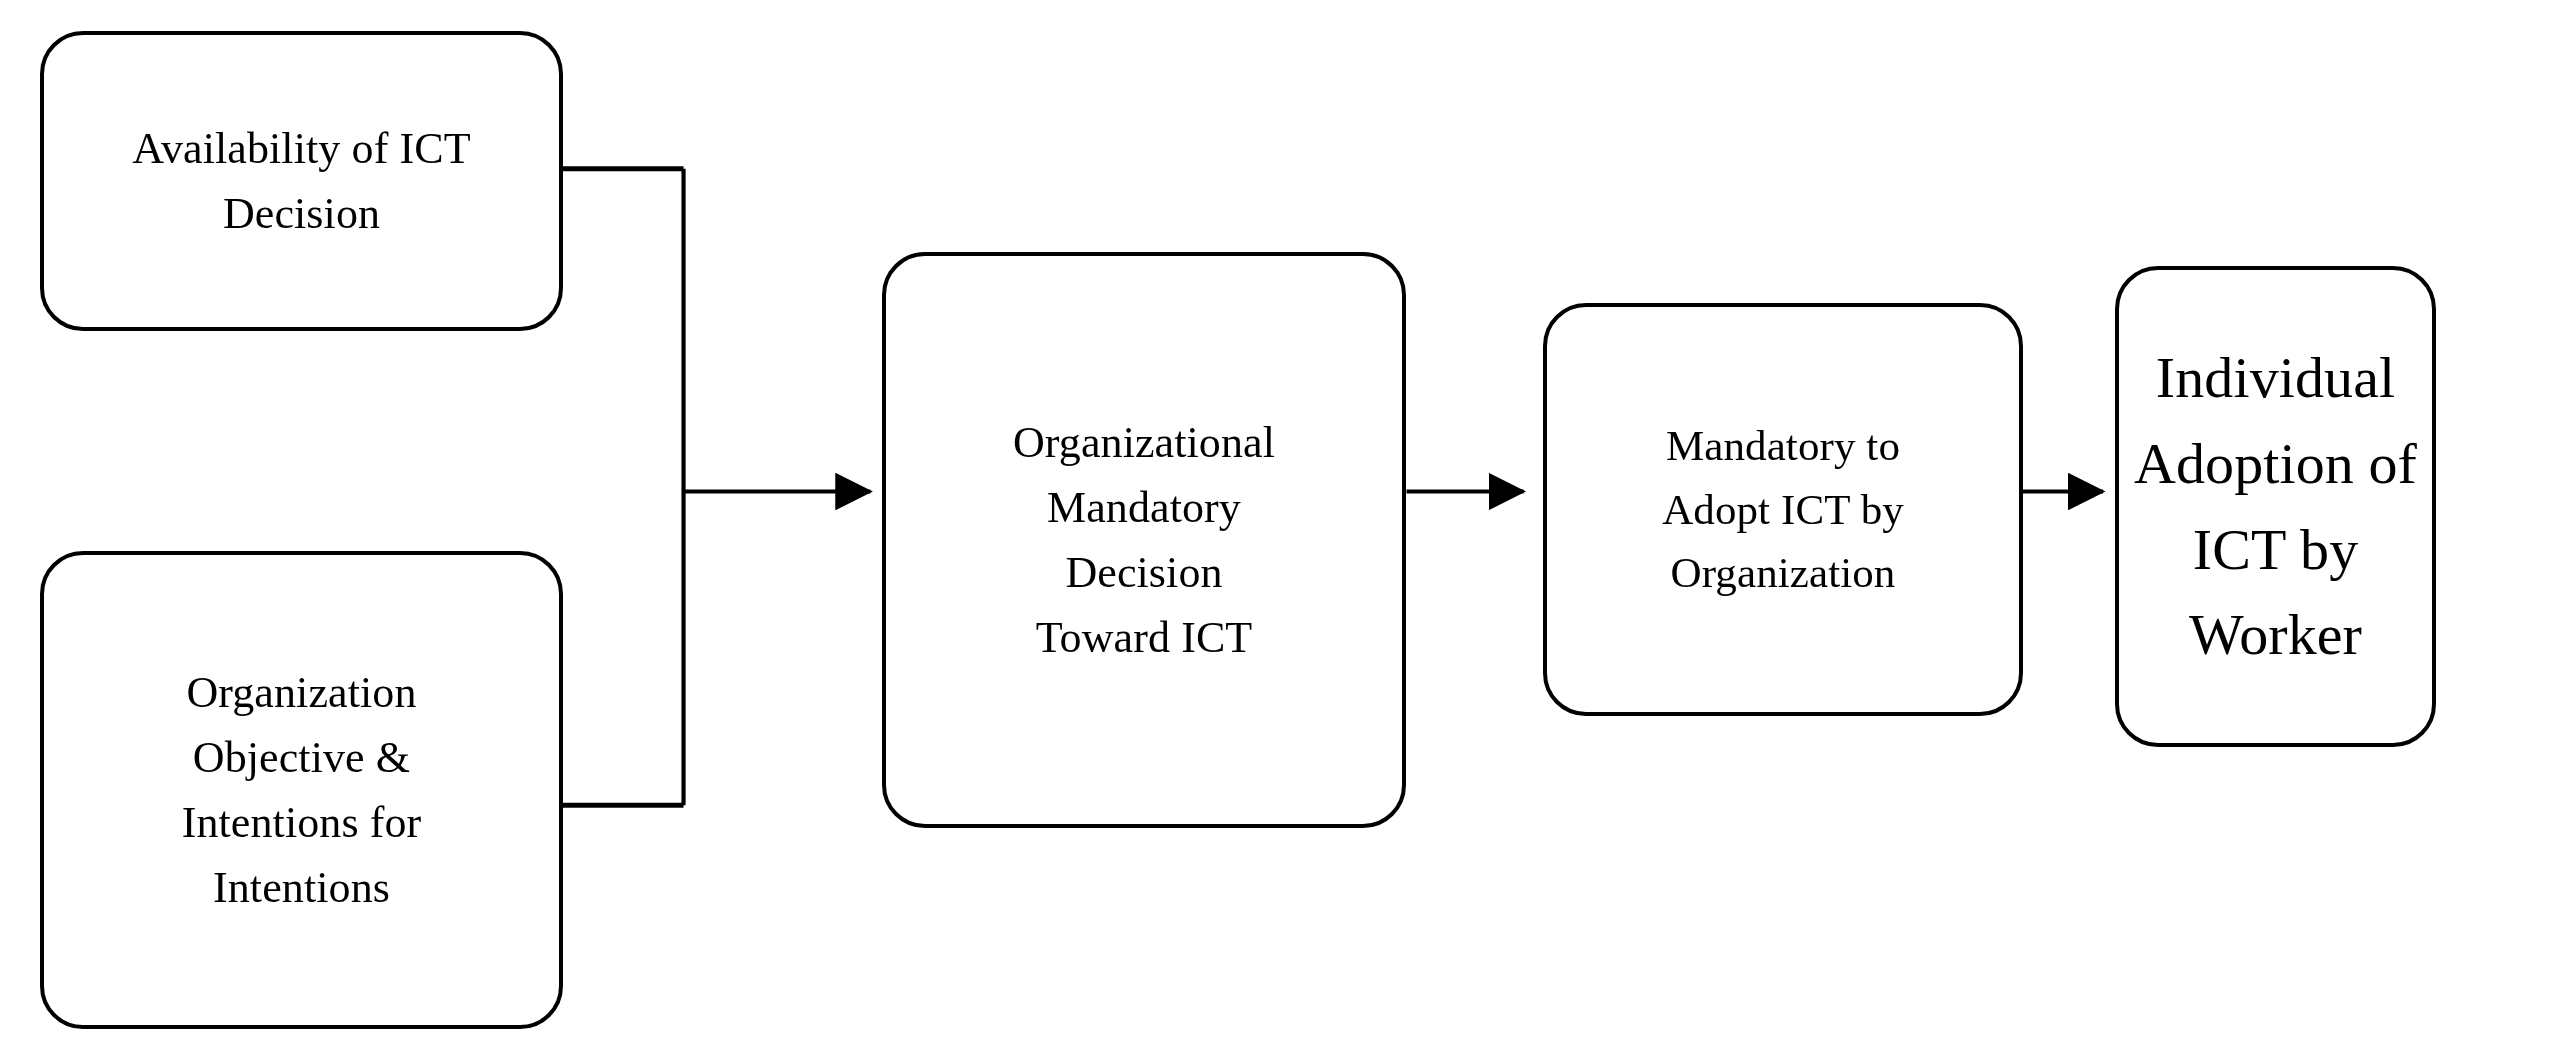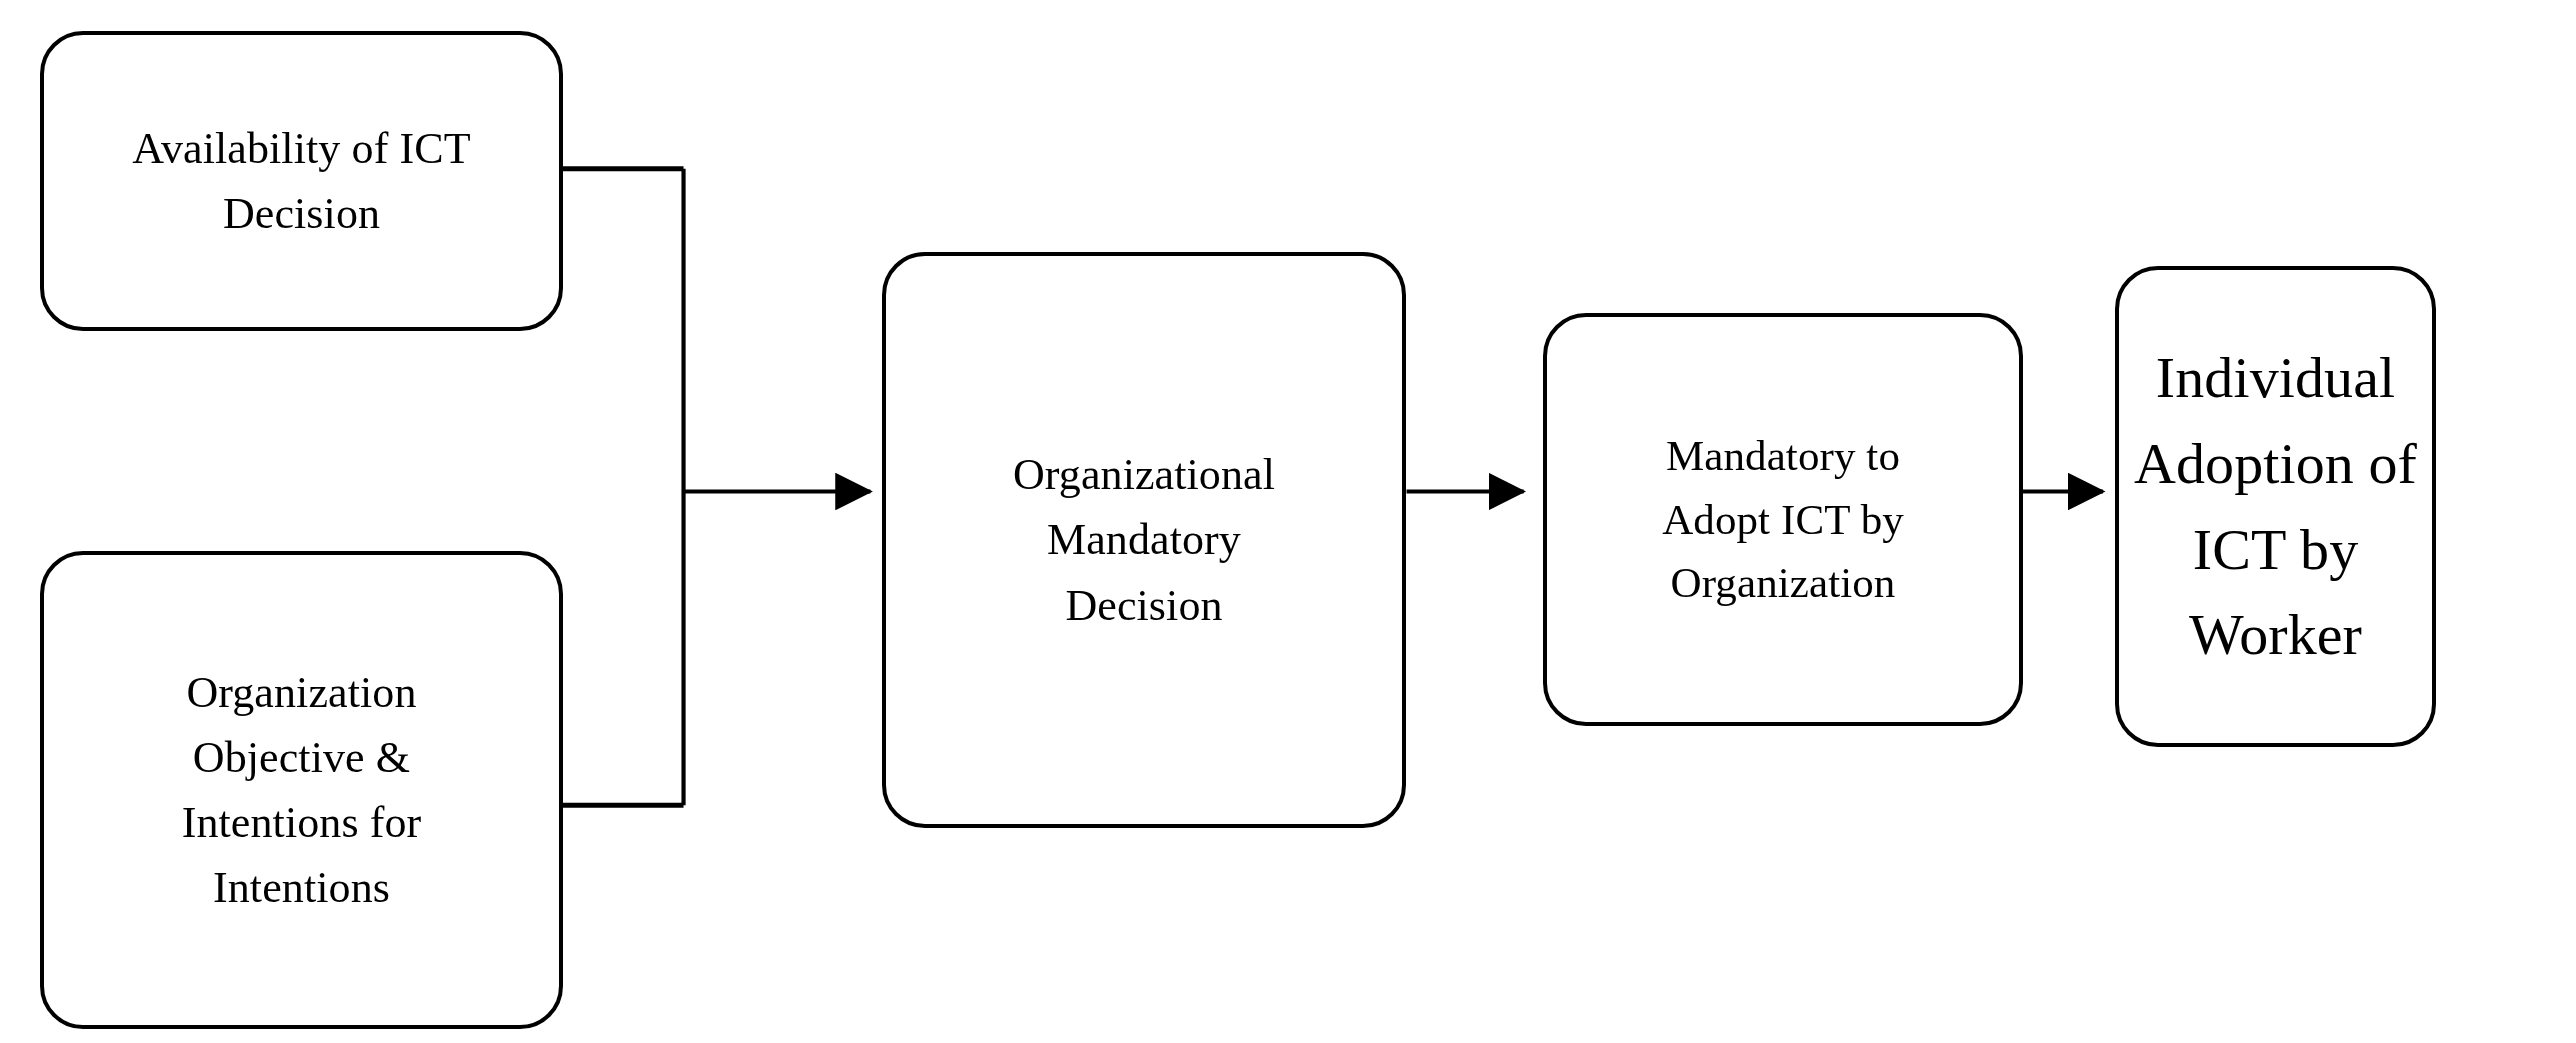--- a/index.html
+++ b/index.html
@@ -40,21 +40,21 @@
     color: #000000;
     font-size: 43px;
     line-height: 1.48;
     white-space: nowrap;
     letter-spacing: 0.1px;
   }
   
   #node-availability      { left: 40px;   top: 31px;   width: 523px;  height: 300px; }
   #node-objective         { left: 40px;   top: 551px;  width: 523px;  height: 478px; }
   #node-org-decision      { left: 882px; top: 252px;  width: 524px;  height: 576px; }
-  #node-mandatory         { left: 1543px; top: 313px;  width: 480px;  height: 413px; }
+  #node-mandatory         { left: 1543px; top: 303px;  width: 480px;  height: 413px; }
   #node-individual        { left: 2115px; top: 266px;  width: 321px;  height: 481px; }
 
   #node-availability .node-line   { font-size: 44px; }
   #node-objective .node-line      { font-size: 44px; }
   #node-org-decision .node-line   { font-size: 44px; }
   #node-mandatory .node-line      { font-size: 43px; }
   #node-individual .node-line     { font-size: 58px; }
 </style>
 </head>
 <body>
@@ -93,20 +93,21 @@
     <span class="node-line">Organization</span>
     <span class="node-line">Objective &amp;</span>
     <span class="node-line">Intentions for</span>
     <span class="node-line">Intentions</span>
   </div>
 
   <div class="node-box" id="node-org-decision">
     <span class="node-line">Organizational</span>
     <span class="node-line">Mandatory</span>
     <span class="node-line">Decision</span>
+    <span class="node-line">Toward ICT</span>
   </div>
 
   <div class="node-box" id="node-mandatory">
     <span class="node-line">Mandatory to</span>
     <span class="node-line">Adopt ICT by</span>
     <span class="node-line">Organization</span>
   </div>
 
   <div class="node-box" id="node-individual">
     <span class="node-line">Individual</span>

